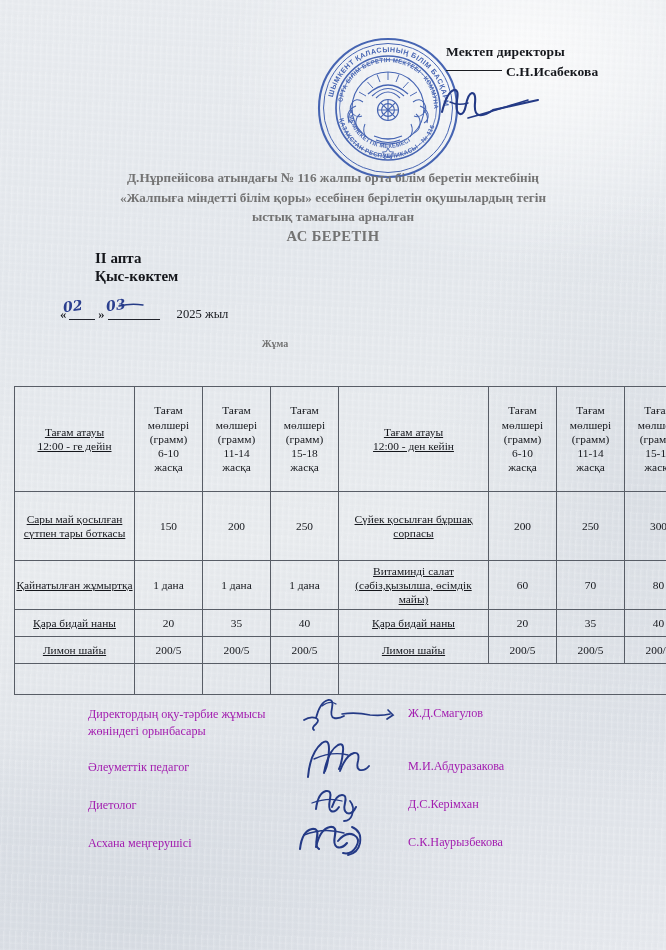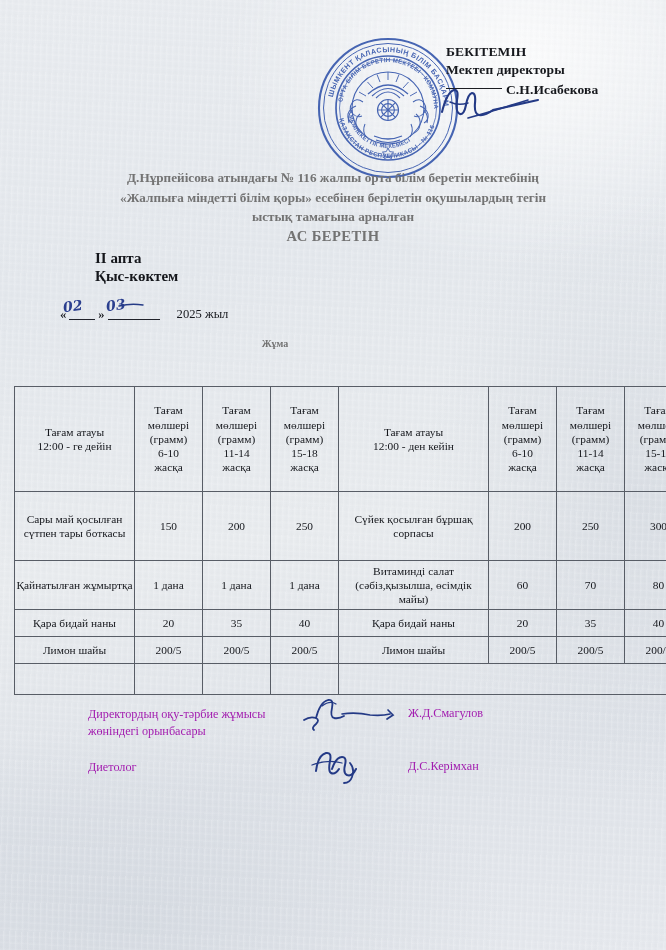--- a/index.html
+++ b/index.html
@@ -170,21 +170,21 @@
     padding: 2px 1px;
     line-height: 14.2px;
     background: transparent;
   }
   table.menu th {
     font-weight: normal;
     height: 76px;
     padding: 14px 2px;
   }
   table.menu td { height: 22px; }
-  td.dish, th.dish { padding-left: 3px; padding-right: 3px; }
+  td.dish, th.dish { padding-left: 3px; padding-right: 3px; text-decoration: underline; }
   tr.tall td { height: 64px; }
   tr.mid td { height: 44px; }
   tr.filler td { height: 26px; border-bottom: 1px solid #585d66; }
   tr.filler td.noline { border-left: none; border-right: none; }
 
   .col-dish { width: 120px; }
   .col-amt  { width: 68px; }
   .col-dish2 { width: 150px; }
 
   
@@ -291,21 +291,20 @@
 
       <path d="M58 100 q14 6 28 0" stroke-width="1.3"></path>
       <path d="M60 104 q12 5 24 0"></path>
 
       <path d="M72 112 l1.7 3.6 3.9 .5 -2.9 2.7 .8 3.9 -3.5 -1.9 -3.5 1.9 .8 -3.9 -2.9 -2.7 3.9 -.5 z" stroke-width=".9"></path>
     </g>
   </svg>
 </div>
 
 <div class="layer" id="approval">
-  <div class="ln">БЕКІТЕМІН</div>
   <div class="ln">Мектеп директоры</div>
   <div class="sig-line">
     <span class="rule"></span>
     <span>С.Н.Исабекова</span>
   </div>
 </div>
 
 <div class="layer" id="dir-signature">
   <svg class="ink" width="130" height="44" viewBox="0 0 130 44" xmlns="http://www.w3.org/2000/svg">
     <path d="M4 34 q5 -20 12 -22 q5 -1 3 10 q-2 12 3 14 q4 1 6 -9 q2 -11 6 -12 q4 0 3 10 q-1 11 4 12 q6 1 14 -5 l45 -10" stroke-width="2.1" stroke-linecap="round"></path>
@@ -476,30 +475,59 @@
       <svg class="ink" width="110" height="36" viewBox="0 0 110 36" xmlns="http://www.w3.org/2000/svg">
         <path d="M2 24 q6 -4 12 -2 q4 2 0 6 q-5 4 -2 6" stroke-width="1.8" stroke-linecap="round"></path>
         <path d="M14 22 q4 -16 12 -18 q6 -1 4 8 q-2 9 2 10 q5 1 10 -2" stroke-width="1.8" stroke-linecap="round"></path>
         <path d="M40 18 q14 -2 28 1 q12 1 20 -1" stroke-width="1.7" stroke-linecap="round"></path>
         <path d="M86 14 l5 5 -6 4" stroke-width="1.7" stroke-linecap="round"></path>
         <path d="M20 10 q8 -6 14 -2" stroke-width="1.3" stroke-linecap="round"></path>
       </svg>
     </div>
   </div>
 
+  <div class="sig-row">
+    <div class="sig-role">
+      <div>Әлеуметтік педагог</div>
+    </div>
+    <div class="sig-name">М.И.Абдуразакова</div>
+    <div class="scribble" style="left:216px; top:-30px;">
+      <svg class="ink" width="100" height="54" viewBox="0 0 100 54" xmlns="http://www.w3.org/2000/svg">
+        <path d="M4 48 q2 -24 14 -34 q7 -5 7 6 q0 12 -4 22" stroke-width="2" stroke-linecap="round"></path>
+        <path d="M20 44 q4 -22 14 -28 q6 -3 5 6 q-1 12 -4 18" stroke-width="2" stroke-linecap="round"></path>
+        <path d="M36 42 q6 -16 14 -18 q6 -1 4 8 q-2 8 2 9 q5 1 9 -4" stroke-width="1.9" stroke-linecap="round"></path>
+        <path d="M10 30 q18 -8 34 -4" stroke-width="1.4" stroke-linecap="round"></path>
+      </svg>
+    </div>
+  </div>
 
   <div class="sig-row">
     <div class="sig-role">
       <div>Диетолог</div>
     </div>
     <div class="sig-name">Д.С.Керімхан</div>
     <div class="scribble" style="left:222px; top:-18px;">
       <svg class="ink" width="80" height="44" viewBox="0 0 80 44" xmlns="http://www.w3.org/2000/svg">
         <path d="M6 30 q2 -16 10 -18 q6 -1 4 8 q-2 10 1 12 q4 2 8 -4" stroke-width="2" stroke-linecap="round"></path>
         <path d="M22 28 q4 -12 10 -12 q5 0 3 8 q-2 8 2 10 q5 2 9 -6" stroke-width="2" stroke-linecap="round"></path>
         <path d="M40 22 q5 6 2 14 q-2 6 -8 6" stroke-width="1.8" stroke-linecap="round"></path>
         <path d="M2 24 q16 -6 30 -2" stroke-width="1.3" stroke-linecap="round"></path>
       </svg>
     </div>
   </div>
 
+  <div class="sig-row">
+    <div class="sig-role">
+      <div>Асхана меңгерушісі</div>
+    </div>
+    <div class="sig-name">С.К.Наурызбекова</div>
+    <div class="scribble" style="left:208px; top:-20px;">
+      <svg class="ink" width="100" height="46" viewBox="0 0 100 46" xmlns="http://www.w3.org/2000/svg">
+        <path d="M4 34 q2 -18 12 -20 q7 -1 5 8 q-2 10 2 12" stroke-width="2.1" stroke-linecap="round"></path>
+        <path d="M20 32 q4 -18 14 -20 q7 -1 5 8 q-2 10 2 12 q5 2 10 -4" stroke-width="2.1" stroke-linecap="round"></path>
+        <path d="M42 26 q8 -10 16 -6 q7 4 2 12 q-5 8 -13 6" stroke-width="2" stroke-linecap="round"></path>
+        <path d="M56 12 q10 4 8 16 q-2 10 -12 12" stroke-width="1.9" stroke-linecap="round"></path>
+        <path d="M8 20 q20 -8 40 -2" stroke-width="1.4" stroke-linecap="round"></path>
+      </svg>
+    </div>
+  </div>
 
 </div>
 
 </body></html>

